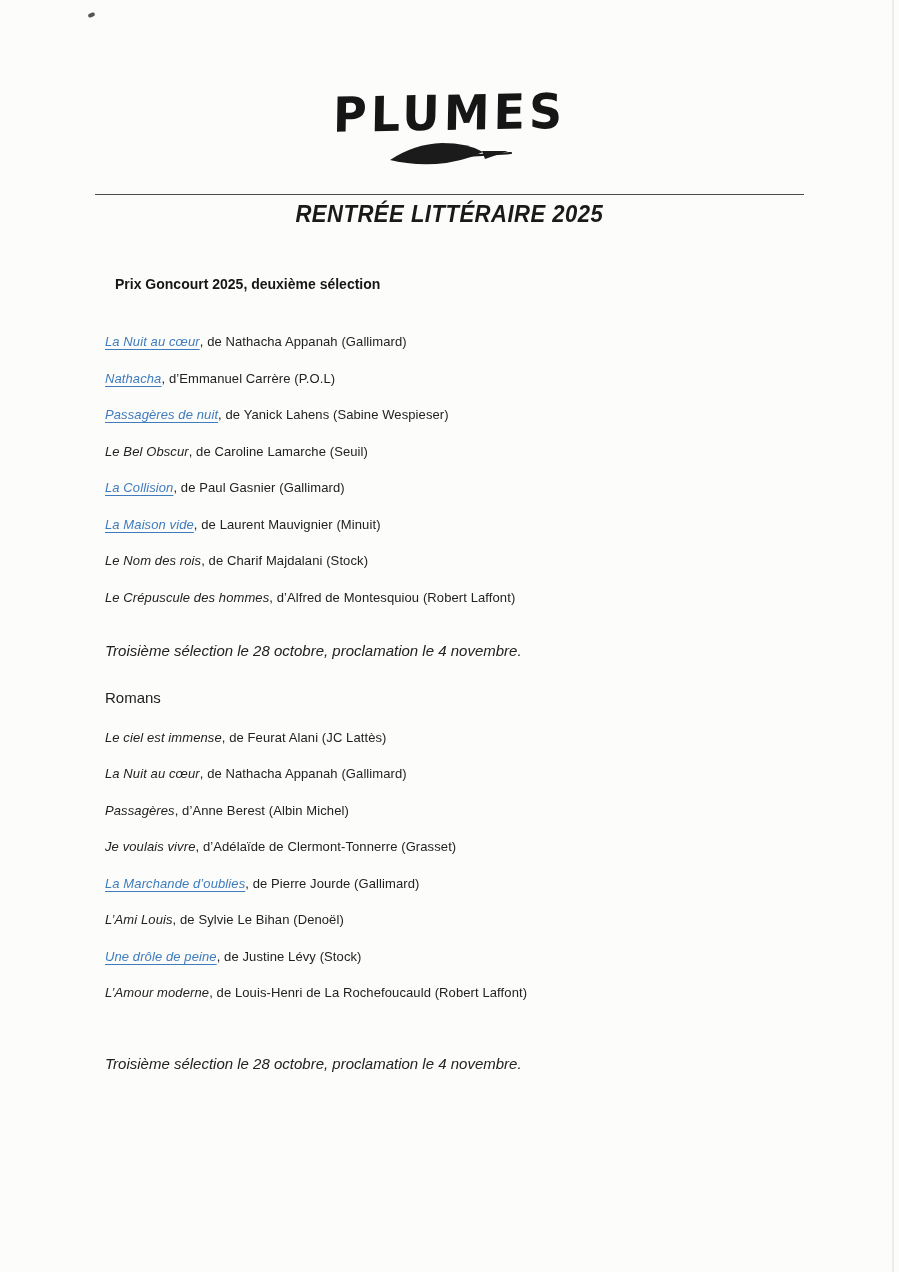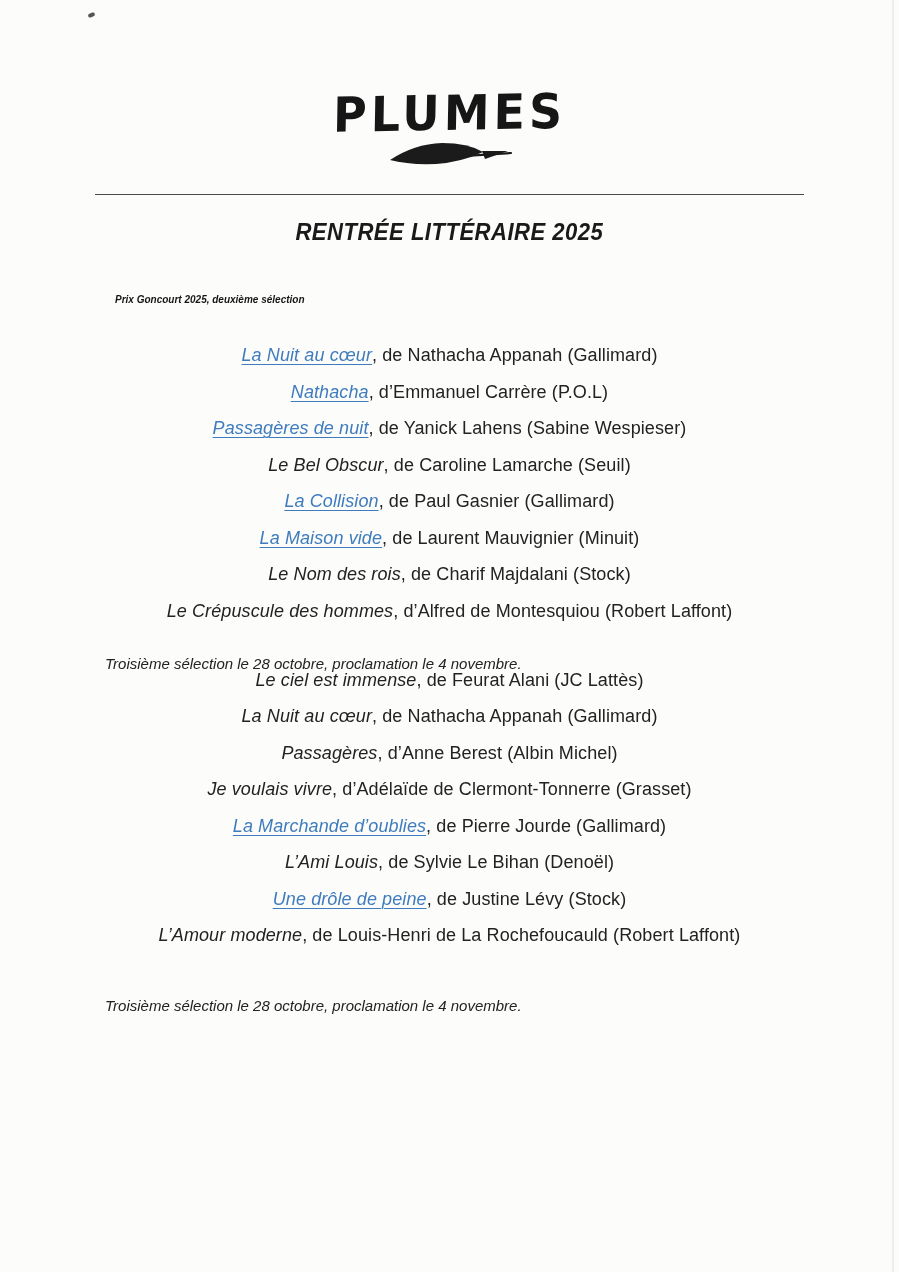--- a/index.html
+++ b/index.html
@@ -36,55 +36,53 @@
   }
   .feather { display:block; margin:4px auto 0; }
 
   .rule {
     border:none; border-top:1.5px solid #4a4a4a;
     margin:24px -10px 0;
   }
 
   .doc-title {
     text-align:center;
-    margin-top:24px;
+    margin-top:6px;
     font-size:23px;
     font-weight:700;
     font-style:italic;
     letter-spacing:.5px;
     color:#1a1a1a;
   }
   .doc-title > span { display:inline-block; transform:scaleX(.96); }
 
   .section-heading {
     margin:48px 0 0 10px;
-    font-size:10px;
+    font-size:14px;
     font-weight:700;
-    font-style:italic;
     color:#161616;
   }
   .section-heading.renaudot { margin-top:72px; }
 
   .list { margin-top:42px; }
   .list.renaudot-list { margin-top:0; }
 
   .category-label {
     margin-top:30px;
     font-size:15px;
     color:#222;
   }
   .category-label + .list { margin-top:24px; }
 
   .book {
-    font-size:18px;
+    font-size:13px;
     line-height:16px;
     margin:0 0 20.5px 0;
     color:#222;
     letter-spacing:.1px;
-    text-align:center;
   }
   .book .title { font-style:italic; }
   .book a.title {
     color:#3e7cbe;
     text-decoration:underline;
     text-decoration-thickness:1px;
     text-underline-offset:3px;
     cursor:pointer;
   }
   .book .suffix { font-style:normal; color:#222; }
@@ -127,20 +125,21 @@
     <p class="book"><span class="title">Le Bel Obscur</span><span class="suffix">, de Caroline Lamarche (Seuil)</span></p>
     <p class="book"><a class="title" href="#">La Collision</a><span class="suffix">, de Paul Gasnier (Gallimard)</span></p>
     <p class="book"><a class="title" href="#">La Maison vide</a><span class="suffix">, de Laurent Mauvignier (Minuit)</span></p>
     <p class="book"><span class="title">Le Nom des rois</span><span class="suffix">, de Charif Majdalani (Stock)</span></p>
     <p class="book"><span class="title">Le Crépuscule des hommes</span><span class="suffix">, d’Alfred de Montesquiou (Robert Laffont)</span></p>
   </div>
 
   <p class="section-footer">Troisième sélection le 28 octobre, proclamation le 4 novembre.</p>
 
 
+  <p class="category-label">Romans</p>
 
   <div class="list renaudot-list">
     <p class="book"><span class="title">Le ciel est immense</span><span class="suffix">, de Feurat Alani (JC Lattès)</span></p>
     <p class="book"><span class="title">La Nuit au cœur</span><span class="suffix">, de Nathacha Appanah (Gallimard)</span></p>
     <p class="book"><span class="title">Passagères</span><span class="suffix">, d’Anne Berest (Albin Michel)</span></p>
     <p class="book"><span class="title">Je voulais vivre</span><span class="suffix">, d’Adélaïde de Clermont-Tonnerre (Grasset)</span></p>
     <p class="book"><a class="title" href="#">La Marchande d’oublies</a><span class="suffix">, de Pierre Jourde (Gallimard)</span></p>
     <p class="book"><span class="title">L’Ami Louis</span><span class="suffix">, de Sylvie Le Bihan (Denoël)</span></p>
     <p class="book"><a class="title" href="#">Une drôle de peine</a><span class="suffix">, de Justine Lévy (Stock)</span></p>
     <p class="book"><span class="title">L’Amour moderne</span><span class="suffix">, de Louis-Henri de La Rochefoucauld (Robert Laffont)</span></p>

